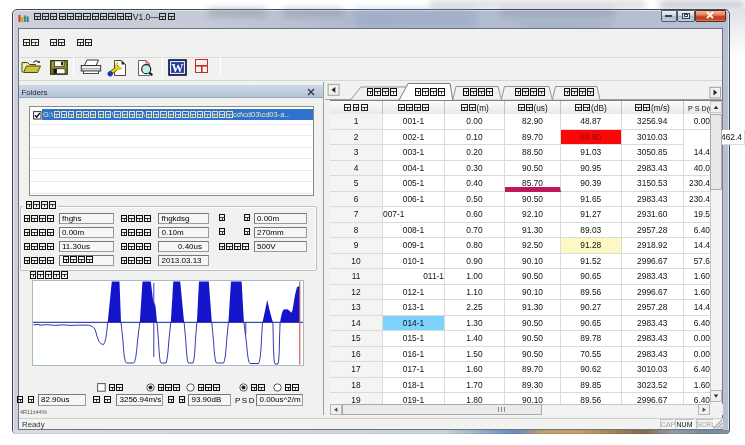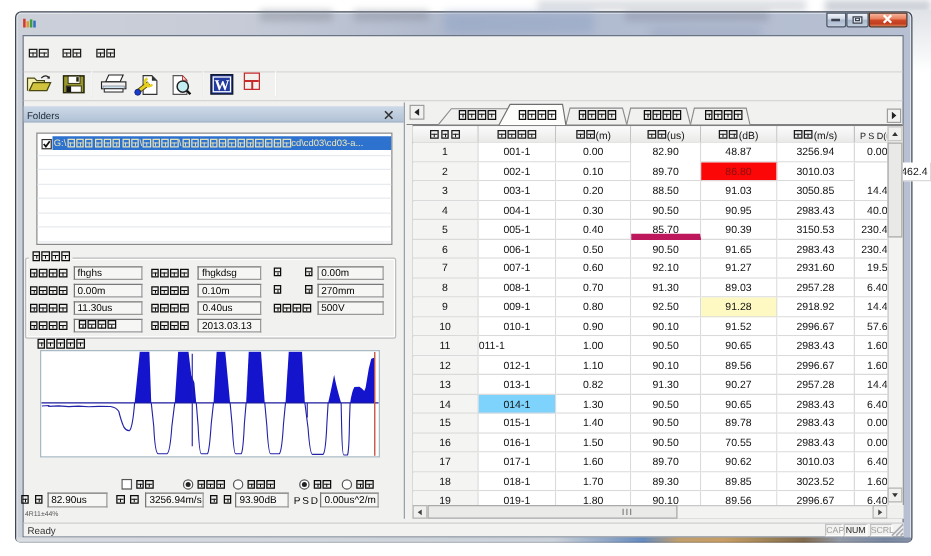--- a/index.html
+++ b/index.html
@@ -26,20 +26,21 @@
 <div class="abs" style="left:500px;top:9px;width:115px;height:8px;background:#6e7488;opacity:.3;filter:blur(3px);"></div>
 <div class="abs" style="left:520px;top:22px;width:90px;height:8px;background:#8696b8;opacity:.35;filter:blur(4px);"></div>
 <div class="abs" style="left:208px;top:8px;width:58px;height:9px;background:#8a8f9a;opacity:.45;filter:blur(3px);"></div>
 <div class="abs" style="left:283px;top:8px;width:60px;height:9px;background:#868c99;opacity:.4;filter:blur(3px);"></div>
 <svg class="abs" style="left:18px;top:14px;" width="12" height="10">
 <rect x="0.5" y="1" width="2" height="7" fill="#d43a2c"></rect>
 <rect x="3.2" y="3" width="2" height="5" fill="#e09a2e"></rect>
 <rect x="5.9" y="1.5" width="2" height="6.5" fill="#3f9e42"></rect>
 <rect x="8.6" y="2.5" width="2" height="5.5" fill="#2f6fc2"></rect>
 </svg>
+<div class="abs tx" style="left:33px;top:11.5px;font-size:8.5px;color:#15181d;"><i class="g"></i><i class="g"></i><i class="g"></i><i class="g"></i><i class="g"></i><i class="g"></i><i class="g"></i><i class="g"></i><i class="g"></i><i class="g"></i><i class="g"></i><i class="g"></i>V1.0—<i class="g"></i><i class="g"></i></div>
 <div class="abs" style="left:660.5px;top:9.5px;width:16.5px;height:12px;border:1px solid #4e5868;border-radius:0 0 2px 2px;
  background:linear-gradient(#f2f5fa,#ccd6e4 45%,#a9b8ce 50%,#c2cddd);"></div>
 <div class="abs" style="left:664.5px;top:15px;width:7.5px;height:2px;background:#39414e;"></div>
 <div class="abs" style="left:677px;top:9.5px;width:17.5px;height:12px;border:1px solid #4e5868;border-radius:0 0 2px 2px;
  background:linear-gradient(#f2f5fa,#ccd6e4 45%,#a9b8ce 50%,#c2cddd);"></div>
 <div class="abs" style="left:681.5px;top:12.5px;width:8.5px;height:6.5px;border:1.3px solid #39414e;background:#dfe6ef;"></div>
 <div class="abs" style="left:683.8px;top:14.2px;width:4px;height:3px;border:1px solid #39414e;background:#f4f7fb;"></div>
 <div class="abs" style="left:694.5px;top:9.5px;width:31px;height:12px;border:1px solid #58321f;border-radius:0 0 2px 2px;
  background:linear-gradient(#f6b49c,#e8815f 40%,#cf4928 52%,#c03d20 80%,#dd8057);"></div>
 <svg class="abs" style="left:705px;top:11px;" width="10" height="9">
@@ -132,21 +133,21 @@
 <div class="abs tx" style="left:120px;top:228.3px;font-size:8px;color:#000;"><i class="g"></i><i class="g"></i><i class="g"></i><i class="g"></i></div>
 <div class="abs tx" style="left:158px;top:226.8px;width:51px;height:11.5px;background:#f6f6f5;border:1px solid #9a9a9a;border-top-color:#777;border-left-color:#777;font-size:8px;line-height:10px;color:#000;padding-left:2.5px;overflow:hidden;">0.10m</div>
 <div class="abs tx" style="left:218px;top:228.3px;width:33px;font-size:8px;color:#000;display:flex;justify-content:space-between;">
       <i class="g"></i>
       <i class="g"></i>
     </div>
 <div class="abs tx" style="left:253.5px;top:226.8px;width:53px;height:11.5px;background:#f6f6f5;border:1px solid #9a9a9a;border-top-color:#777;border-left-color:#777;font-size:8px;line-height:10px;color:#000;padding-left:2.5px;overflow:hidden;">270mm</div>
 <div class="abs tx" style="left:23px;top:242.2px;font-size:8px;color:#000;"><i class="g"></i><i class="g"></i><i class="g"></i><i class="g"></i></div>
 <div class="abs tx" style="left:58.5px;top:240.7px;width:55px;height:11.5px;background:#f6f6f5;border:1px solid #9a9a9a;border-top-color:#777;border-left-color:#777;font-size:8px;line-height:10px;color:#000;padding-left:2.5px;overflow:hidden;">11.30us</div>
 <div class="abs tx" style="left:120px;top:242.2px;font-size:8px;color:#000;"><i class="g"></i><i class="g"></i><i class="g"></i><i class="g"></i></div>
-<div class="abs tx" style="left:158px;top:240.7px;width:51px;height:11.5px;background:#f6f6f5;border:1px solid #9a9a9a;border-top-color:#777;border-left-color:#777;font-size:8px;line-height:10px;color:#000;padding-left:3px;overflow:hidden;">0.40us</div>
+<div class="abs tx" style="left:158px;top:240.7px;width:51px;height:11.5px;background:#f6f6f5;border:1px solid #9a9a9a;border-top-color:#777;border-left-color:#777;font-size:8px;line-height:10px;color:#000;padding-left:19px;overflow:hidden;">0.40us</div>
 <div class="abs tx" style="left:218px;top:242.2px;font-size:8px;color:#000;"><i class="g"></i><i class="g"></i><i class="g"></i><i class="g"></i></div>
 <div class="abs tx" style="left:253.5px;top:240.7px;width:53px;height:11.5px;background:#f6f6f5;border:1px solid #9a9a9a;border-top-color:#777;border-left-color:#777;font-size:8px;line-height:10px;color:#000;padding-left:2.5px;overflow:hidden;">500V</div>
 <div class="abs tx" style="left:23px;top:256.2px;font-size:8px;color:#000;"><i class="g"></i><i class="g"></i><i class="g"></i><i class="g"></i></div>
 <div class="abs tx" style="left:58.5px;top:254.7px;width:55px;height:11.5px;background:#f6f6f5;border:1px solid #9a9a9a;border-top-color:#777;border-left-color:#777;font-size:8px;line-height:10px;color:#000;padding-left:2.5px;overflow:hidden;"><i class="g"></i><i class="g"></i><i class="g"></i><i class="g"></i></div>
 <div class="abs tx" style="left:120px;top:256.2px;font-size:8px;color:#000;"><i class="g"></i><i class="g"></i><i class="g"></i><i class="g"></i></div>
 <div class="abs tx" style="left:158px;top:254.7px;width:51px;height:11.5px;background:#f6f6f5;border:1px solid #9a9a9a;border-top-color:#777;border-left-color:#777;font-size:8px;line-height:10px;color:#000;padding-left:2.5px;overflow:hidden;">2013.03.13</div>
 <div class="abs tx" style="left:29px;top:271px;font-size:8px;color:#000;"><i class="g"></i><i class="g"></i><i class="g"></i><i class="g"></i><i class="g"></i></div>
 <div class="abs" style="left:31.5px;top:280px;width:272px;height:85.5px;background:#ffffff;
  border:1px solid #a8bac4;"></div>
 <svg class="abs" style="left:32.5px;top:281px;" width="270" height="84" viewBox="0 0 270 84">
@@ -276,21 +277,21 @@
 <div class="abs tx" style="left:621.5px;top:176.2px;width:62.5px;height:15.5px;background:#ffffff;border-right:1px solid #dadada;border-bottom:1px solid #dadada;font-size:8.4px;color:#111;line-height:15.5px;text-align:center;overflow:hidden;">3150.53</div>
 <div class="abs tx" style="left:684px;top:176.2px;width:29px;height:15.5px;background:#ffffff;border-right:1px solid #dadada;border-bottom:1px solid #dadada;font-size:8.4px;color:#111;line-height:15.5px;text-align:right;padding-right:2px;overflow:hidden;">230.4</div>
 <div class="abs tx" style="left:330px;top:191.7px;width:53px;height:15.5px;background:#f4f4f3;border-right:1px solid #dadada;border-bottom:1px solid #dadada;font-size:8.4px;color:#111;line-height:15.5px;text-align:center;overflow:hidden;">6</div>
 <div class="abs tx" style="left:383px;top:191.7px;width:62px;height:15.5px;background:#ffffff;border-right:1px solid #dadada;border-bottom:1px solid #dadada;font-size:8.4px;color:#111;line-height:15.5px;text-align:center;overflow:hidden;">006-1</div>
 <div class="abs tx" style="left:445px;top:191.7px;width:60px;height:15.5px;background:#ffffff;border-right:1px solid #dadada;border-bottom:1px solid #dadada;font-size:8.4px;color:#111;line-height:15.5px;text-align:center;overflow:hidden;">0.50</div>
 <div class="abs tx" style="left:505px;top:191.7px;width:56px;height:15.5px;background:#ffffff;border-right:1px solid #dadada;border-bottom:1px solid #dadada;font-size:8.4px;color:#111;line-height:15.5px;text-align:center;overflow:hidden;">90.50</div>
 <div class="abs tx" style="left:561px;top:191.7px;width:60.5px;height:15.5px;background:#ffffff;border-right:1px solid #dadada;border-bottom:1px solid #dadada;font-size:8.4px;color:#111;line-height:15.5px;text-align:center;overflow:hidden;">91.65</div>
 <div class="abs tx" style="left:621.5px;top:191.7px;width:62.5px;height:15.5px;background:#ffffff;border-right:1px solid #dadada;border-bottom:1px solid #dadada;font-size:8.4px;color:#111;line-height:15.5px;text-align:center;overflow:hidden;">2983.43</div>
 <div class="abs tx" style="left:684px;top:191.7px;width:29px;height:15.5px;background:#ffffff;border-right:1px solid #dadada;border-bottom:1px solid #dadada;font-size:8.4px;color:#111;line-height:15.5px;text-align:right;padding-right:2px;overflow:hidden;">230.4</div>
 <div class="abs tx" style="left:330px;top:207.2px;width:53px;height:15.5px;background:#f4f4f3;border-right:1px solid #dadada;border-bottom:1px solid #dadada;font-size:8.4px;color:#111;line-height:15.5px;text-align:center;overflow:hidden;">7</div>
-<div class="abs tx" style="left:383px;top:207.2px;width:62px;height:15.5px;background:#ffffff;border-right:1px solid #dadada;border-bottom:1px solid #dadada;font-size:8.4px;color:#111;line-height:15.5px;text-align:center;overflow:hidden;">007-1</div>
+<div class="abs tx" style="left:383px;top:207.2px;width:62px;height:15.5px;background:#ffffff;border-right:1px solid #dadada;border-bottom:1px solid #dadada;font-size:8.4px;color:#111;line-height:15.5px;text-align:left;overflow:hidden;">007-1</div>
 <div class="abs tx" style="left:445px;top:207.2px;width:60px;height:15.5px;background:#ffffff;border-right:1px solid #dadada;border-bottom:1px solid #dadada;font-size:8.4px;color:#111;line-height:15.5px;text-align:center;overflow:hidden;">0.60</div>
 <div class="abs tx" style="left:505px;top:207.2px;width:56px;height:15.5px;background:#ffffff;border-right:1px solid #dadada;border-bottom:1px solid #dadada;font-size:8.4px;color:#111;line-height:15.5px;text-align:center;overflow:hidden;">92.10</div>
 <div class="abs tx" style="left:561px;top:207.2px;width:60.5px;height:15.5px;background:#ffffff;border-right:1px solid #dadada;border-bottom:1px solid #dadada;font-size:8.4px;color:#111;line-height:15.5px;text-align:center;overflow:hidden;">91.27</div>
 <div class="abs tx" style="left:621.5px;top:207.2px;width:62.5px;height:15.5px;background:#ffffff;border-right:1px solid #dadada;border-bottom:1px solid #dadada;font-size:8.4px;color:#111;line-height:15.5px;text-align:center;overflow:hidden;">2931.60</div>
 <div class="abs tx" style="left:684px;top:207.2px;width:29px;height:15.5px;background:#ffffff;border-right:1px solid #dadada;border-bottom:1px solid #dadada;font-size:8.4px;color:#111;line-height:15.5px;text-align:right;padding-right:2px;overflow:hidden;">19.5</div>
 <div class="abs tx" style="left:330px;top:222.7px;width:53px;height:15.5px;background:#f4f4f3;border-right:1px solid #dadada;border-bottom:1px solid #dadada;font-size:8.4px;color:#111;line-height:15.5px;text-align:center;overflow:hidden;">8</div>
 <div class="abs tx" style="left:383px;top:222.7px;width:62px;height:15.5px;background:#ffffff;border-right:1px solid #dadada;border-bottom:1px solid #dadada;font-size:8.4px;color:#111;line-height:15.5px;text-align:center;overflow:hidden;">008-1</div>
 <div class="abs tx" style="left:445px;top:222.7px;width:60px;height:15.5px;background:#ffffff;border-right:1px solid #dadada;border-bottom:1px solid #dadada;font-size:8.4px;color:#111;line-height:15.5px;text-align:center;overflow:hidden;">0.70</div>
 <div class="abs tx" style="left:505px;top:222.7px;width:56px;height:15.5px;background:#ffffff;border-right:1px solid #dadada;border-bottom:1px solid #dadada;font-size:8.4px;color:#111;line-height:15.5px;text-align:center;overflow:hidden;">91.30</div>
 <div class="abs tx" style="left:561px;top:222.7px;width:60.5px;height:15.5px;background:#ffffff;border-right:1px solid #dadada;border-bottom:1px solid #dadada;font-size:8.4px;color:#111;line-height:15.5px;text-align:center;overflow:hidden;">89.03</div>
@@ -304,36 +305,36 @@
 <div class="abs tx" style="left:621.5px;top:238.2px;width:62.5px;height:15.5px;background:#ffffff;border-right:1px solid #dadada;border-bottom:1px solid #dadada;font-size:8.4px;color:#111;line-height:15.5px;text-align:center;overflow:hidden;">2918.92</div>
 <div class="abs tx" style="left:684px;top:238.2px;width:29px;height:15.5px;background:#ffffff;border-right:1px solid #dadada;border-bottom:1px solid #dadada;font-size:8.4px;color:#111;line-height:15.5px;text-align:right;padding-right:2px;overflow:hidden;">14.4</div>
 <div class="abs tx" style="left:330px;top:253.7px;width:53px;height:15.5px;background:#f4f4f3;border-right:1px solid #dadada;border-bottom:1px solid #dadada;font-size:8.4px;color:#111;line-height:15.5px;text-align:center;overflow:hidden;">10</div>
 <div class="abs tx" style="left:383px;top:253.7px;width:62px;height:15.5px;background:#ffffff;border-right:1px solid #dadada;border-bottom:1px solid #dadada;font-size:8.4px;color:#111;line-height:15.5px;text-align:center;overflow:hidden;">010-1</div>
 <div class="abs tx" style="left:445px;top:253.7px;width:60px;height:15.5px;background:#ffffff;border-right:1px solid #dadada;border-bottom:1px solid #dadada;font-size:8.4px;color:#111;line-height:15.5px;text-align:center;overflow:hidden;">0.90</div>
 <div class="abs tx" style="left:505px;top:253.7px;width:56px;height:15.5px;background:#ffffff;border-right:1px solid #dadada;border-bottom:1px solid #dadada;font-size:8.4px;color:#111;line-height:15.5px;text-align:center;overflow:hidden;">90.10</div>
 <div class="abs tx" style="left:561px;top:253.7px;width:60.5px;height:15.5px;background:#ffffff;border-right:1px solid #dadada;border-bottom:1px solid #dadada;font-size:8.4px;color:#111;line-height:15.5px;text-align:center;overflow:hidden;">91.52</div>
 <div class="abs tx" style="left:621.5px;top:253.7px;width:62.5px;height:15.5px;background:#ffffff;border-right:1px solid #dadada;border-bottom:1px solid #dadada;font-size:8.4px;color:#111;line-height:15.5px;text-align:center;overflow:hidden;">2996.67</div>
 <div class="abs tx" style="left:684px;top:253.7px;width:29px;height:15.5px;background:#ffffff;border-right:1px solid #dadada;border-bottom:1px solid #dadada;font-size:8.4px;color:#111;line-height:15.5px;text-align:right;padding-right:2px;overflow:hidden;">57.6</div>
 <div class="abs tx" style="left:330px;top:269.2px;width:53px;height:15.5px;background:#f4f4f3;border-right:1px solid #dadada;border-bottom:1px solid #dadada;font-size:8.4px;color:#111;line-height:15.5px;text-align:center;overflow:hidden;">11</div>
-<div class="abs tx" style="left:383px;top:269.2px;width:62px;height:15.5px;background:#ffffff;border-right:1px solid #dadada;border-bottom:1px solid #dadada;font-size:8.4px;color:#111;line-height:15.5px;text-align:left;overflow:hidden;">011-1</div>
+<div class="abs tx" style="left:383px;top:269.2px;width:62px;height:15.5px;background:#ffffff;border-right:1px solid #dadada;border-bottom:1px solid #dadada;font-size:8.4px;color:#111;line-height:15.5px;text-align:right;overflow:hidden;">011-1</div>
 <div class="abs tx" style="left:445px;top:269.2px;width:60px;height:15.5px;background:#ffffff;border-right:1px solid #dadada;border-bottom:1px solid #dadada;font-size:8.4px;color:#111;line-height:15.5px;text-align:center;overflow:hidden;">1.00</div>
 <div class="abs tx" style="left:505px;top:269.2px;width:56px;height:15.5px;background:#ffffff;border-right:1px solid #dadada;border-bottom:1px solid #dadada;font-size:8.4px;color:#111;line-height:15.5px;text-align:center;overflow:hidden;">90.50</div>
 <div class="abs tx" style="left:561px;top:269.2px;width:60.5px;height:15.5px;background:#ffffff;border-right:1px solid #dadada;border-bottom:1px solid #dadada;font-size:8.4px;color:#111;line-height:15.5px;text-align:center;overflow:hidden;">90.65</div>
 <div class="abs tx" style="left:621.5px;top:269.2px;width:62.5px;height:15.5px;background:#ffffff;border-right:1px solid #dadada;border-bottom:1px solid #dadada;font-size:8.4px;color:#111;line-height:15.5px;text-align:center;overflow:hidden;">2983.43</div>
 <div class="abs tx" style="left:684px;top:269.2px;width:29px;height:15.5px;background:#ffffff;border-right:1px solid #dadada;border-bottom:1px solid #dadada;font-size:8.4px;color:#111;line-height:15.5px;text-align:right;padding-right:2px;overflow:hidden;">1.60</div>
 <div class="abs tx" style="left:330px;top:284.7px;width:53px;height:15.5px;background:#f4f4f3;border-right:1px solid #dadada;border-bottom:1px solid #dadada;font-size:8.4px;color:#111;line-height:15.5px;text-align:center;overflow:hidden;">12</div>
 <div class="abs tx" style="left:383px;top:284.7px;width:62px;height:15.5px;background:#ffffff;border-right:1px solid #dadada;border-bottom:1px solid #dadada;font-size:8.4px;color:#111;line-height:15.5px;text-align:center;overflow:hidden;">012-1</div>
 <div class="abs tx" style="left:445px;top:284.7px;width:60px;height:15.5px;background:#ffffff;border-right:1px solid #dadada;border-bottom:1px solid #dadada;font-size:8.4px;color:#111;line-height:15.5px;text-align:center;overflow:hidden;">1.10</div>
 <div class="abs tx" style="left:505px;top:284.7px;width:56px;height:15.5px;background:#ffffff;border-right:1px solid #dadada;border-bottom:1px solid #dadada;font-size:8.4px;color:#111;line-height:15.5px;text-align:center;overflow:hidden;">90.10</div>
 <div class="abs tx" style="left:561px;top:284.7px;width:60.5px;height:15.5px;background:#ffffff;border-right:1px solid #dadada;border-bottom:1px solid #dadada;font-size:8.4px;color:#111;line-height:15.5px;text-align:center;overflow:hidden;">89.56</div>
 <div class="abs tx" style="left:621.5px;top:284.7px;width:62.5px;height:15.5px;background:#ffffff;border-right:1px solid #dadada;border-bottom:1px solid #dadada;font-size:8.4px;color:#111;line-height:15.5px;text-align:center;overflow:hidden;">2996.67</div>
 <div class="abs tx" style="left:684px;top:284.7px;width:29px;height:15.5px;background:#ffffff;border-right:1px solid #dadada;border-bottom:1px solid #dadada;font-size:8.4px;color:#111;line-height:15.5px;text-align:right;padding-right:2px;overflow:hidden;">1.60</div>
 <div class="abs tx" style="left:330px;top:300.2px;width:53px;height:15.5px;background:#f4f4f3;border-right:1px solid #dadada;border-bottom:1px solid #dadada;font-size:8.4px;color:#111;line-height:15.5px;text-align:center;overflow:hidden;">13</div>
 <div class="abs tx" style="left:383px;top:300.2px;width:62px;height:15.5px;background:#ffffff;border-right:1px solid #dadada;border-bottom:1px solid #dadada;font-size:8.4px;color:#111;line-height:15.5px;text-align:center;overflow:hidden;">013-1</div>
-<div class="abs tx" style="left:445px;top:300.2px;width:60px;height:15.5px;background:#ffffff;border-right:1px solid #dadada;border-bottom:1px solid #dadada;font-size:8.4px;color:#111;line-height:15.5px;text-align:center;overflow:hidden;">0.82</div>
+<div class="abs tx" style="left:445px;top:300.2px;width:60px;height:15.5px;background:#ffffff;border-right:1px solid #dadada;border-bottom:1px solid #dadada;font-size:8.4px;color:#111;line-height:15.5px;text-align:center;overflow:hidden;">2.25</div>
 <div class="abs tx" style="left:505px;top:300.2px;width:56px;height:15.5px;background:#ffffff;border-right:1px solid #dadada;border-bottom:1px solid #dadada;font-size:8.4px;color:#111;line-height:15.5px;text-align:center;overflow:hidden;">91.30</div>
 <div class="abs tx" style="left:561px;top:300.2px;width:60.5px;height:15.5px;background:#ffffff;border-right:1px solid #dadada;border-bottom:1px solid #dadada;font-size:8.4px;color:#111;line-height:15.5px;text-align:center;overflow:hidden;">90.27</div>
 <div class="abs tx" style="left:621.5px;top:300.2px;width:62.5px;height:15.5px;background:#ffffff;border-right:1px solid #dadada;border-bottom:1px solid #dadada;font-size:8.4px;color:#111;line-height:15.5px;text-align:center;overflow:hidden;">2957.28</div>
 <div class="abs tx" style="left:684px;top:300.2px;width:29px;height:15.5px;background:#ffffff;border-right:1px solid #dadada;border-bottom:1px solid #dadada;font-size:8.4px;color:#111;line-height:15.5px;text-align:right;padding-right:2px;overflow:hidden;">14.4</div>
 <div class="abs tx" style="left:330px;top:315.7px;width:53px;height:15.5px;background:#f4f4f3;border-right:1px solid #dadada;border-bottom:1px solid #dadada;font-size:8.4px;color:#111;line-height:15.5px;text-align:center;overflow:hidden;">14</div>
 <div class="abs tx" style="left:383px;top:315.7px;width:62px;height:15.5px;background:#7dd3fc;border-right:1px solid #dadada;border-bottom:1px solid #dadada;font-size:8.4px;color:#111;line-height:15.5px;text-align:center;overflow:hidden;">014-1</div>
 <div class="abs tx" style="left:445px;top:315.7px;width:60px;height:15.5px;background:#ffffff;border-right:1px solid #dadada;border-bottom:1px solid #dadada;font-size:8.4px;color:#111;line-height:15.5px;text-align:center;overflow:hidden;">1.30</div>
 <div class="abs tx" style="left:505px;top:315.7px;width:56px;height:15.5px;background:#ffffff;border-right:1px solid #dadada;border-bottom:1px solid #dadada;font-size:8.4px;color:#111;line-height:15.5px;text-align:center;overflow:hidden;">90.50</div>
 <div class="abs tx" style="left:561px;top:315.7px;width:60.5px;height:15.5px;background:#ffffff;border-right:1px solid #dadada;border-bottom:1px solid #dadada;font-size:8.4px;color:#111;line-height:15.5px;text-align:center;overflow:hidden;">90.65</div>
 <div class="abs tx" style="left:621.5px;top:315.7px;width:62.5px;height:15.5px;background:#ffffff;border-right:1px solid #dadada;border-bottom:1px solid #dadada;font-size:8.4px;color:#111;line-height:15.5px;text-align:center;overflow:hidden;">2983.43</div>

